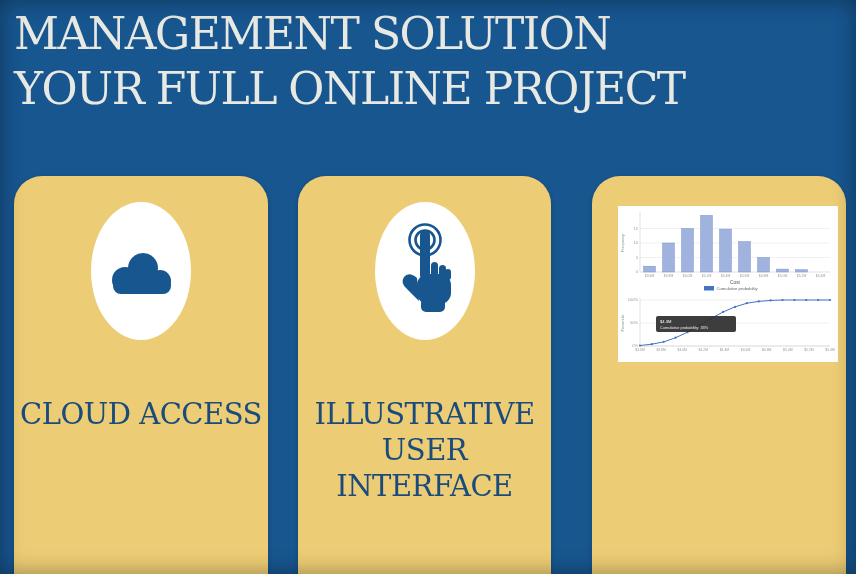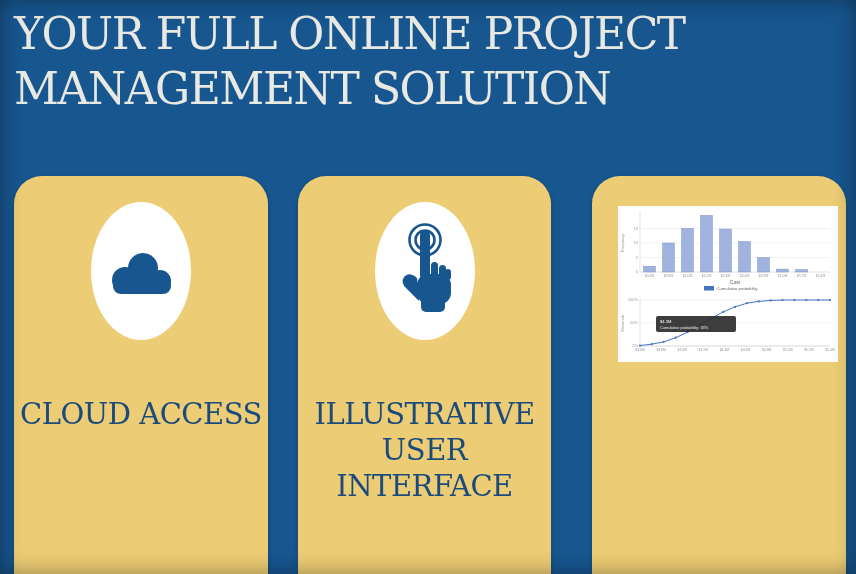--- a/index.html
+++ b/index.html
@@ -40,22 +40,22 @@
   .icon-fill{fill:var(--icon_blue,#17568F);}
   .icon-ring{fill:none;stroke:var(--icon_blue,#17568F);stroke-width:2.6;}
   svg text{font-family:"Liberation Sans", sans-serif;}
 </style>
 </head>
 <body style="--background: #17568F; --card: #ECCC74; --title_text: #E9E9E3; --card_text: #1B4B7C; --icon_blue: #17568F; --chart_bar_fill: #9FB3DE; --chart_bar_border: #7A92C9; --chart_line: #4472C4; --chart_grid: #E7E7E7; --chart_axis: #CCCCCC; --chart_text: #999999; --tooltip_bg: #2E2E2E;">
 
 <div class="vignette"></div>
 
 <div class="title">
+  <div>MANAGEMENT SOLUTION</div>
   <div>YOUR FULL ONLINE PROJECT</div>
-  <div>MANAGEMENT SOLUTION</div>
 </div>
 
 <div class="card" id="card-1">
   <div class="oval">
     <svg width="72" height="52" viewBox="0 0 72 52">
       <circle class="icon-fill" cx="20" cy="35" r="13"></circle>
       <circle class="icon-fill" cx="38" cy="23" r="15"></circle>
       <circle class="icon-fill" cx="55" cy="36" r="11"></circle>
       <rect class="icon-fill" x="8" y="32" width="58" height="17" rx="8"></rect>
     </svg>

